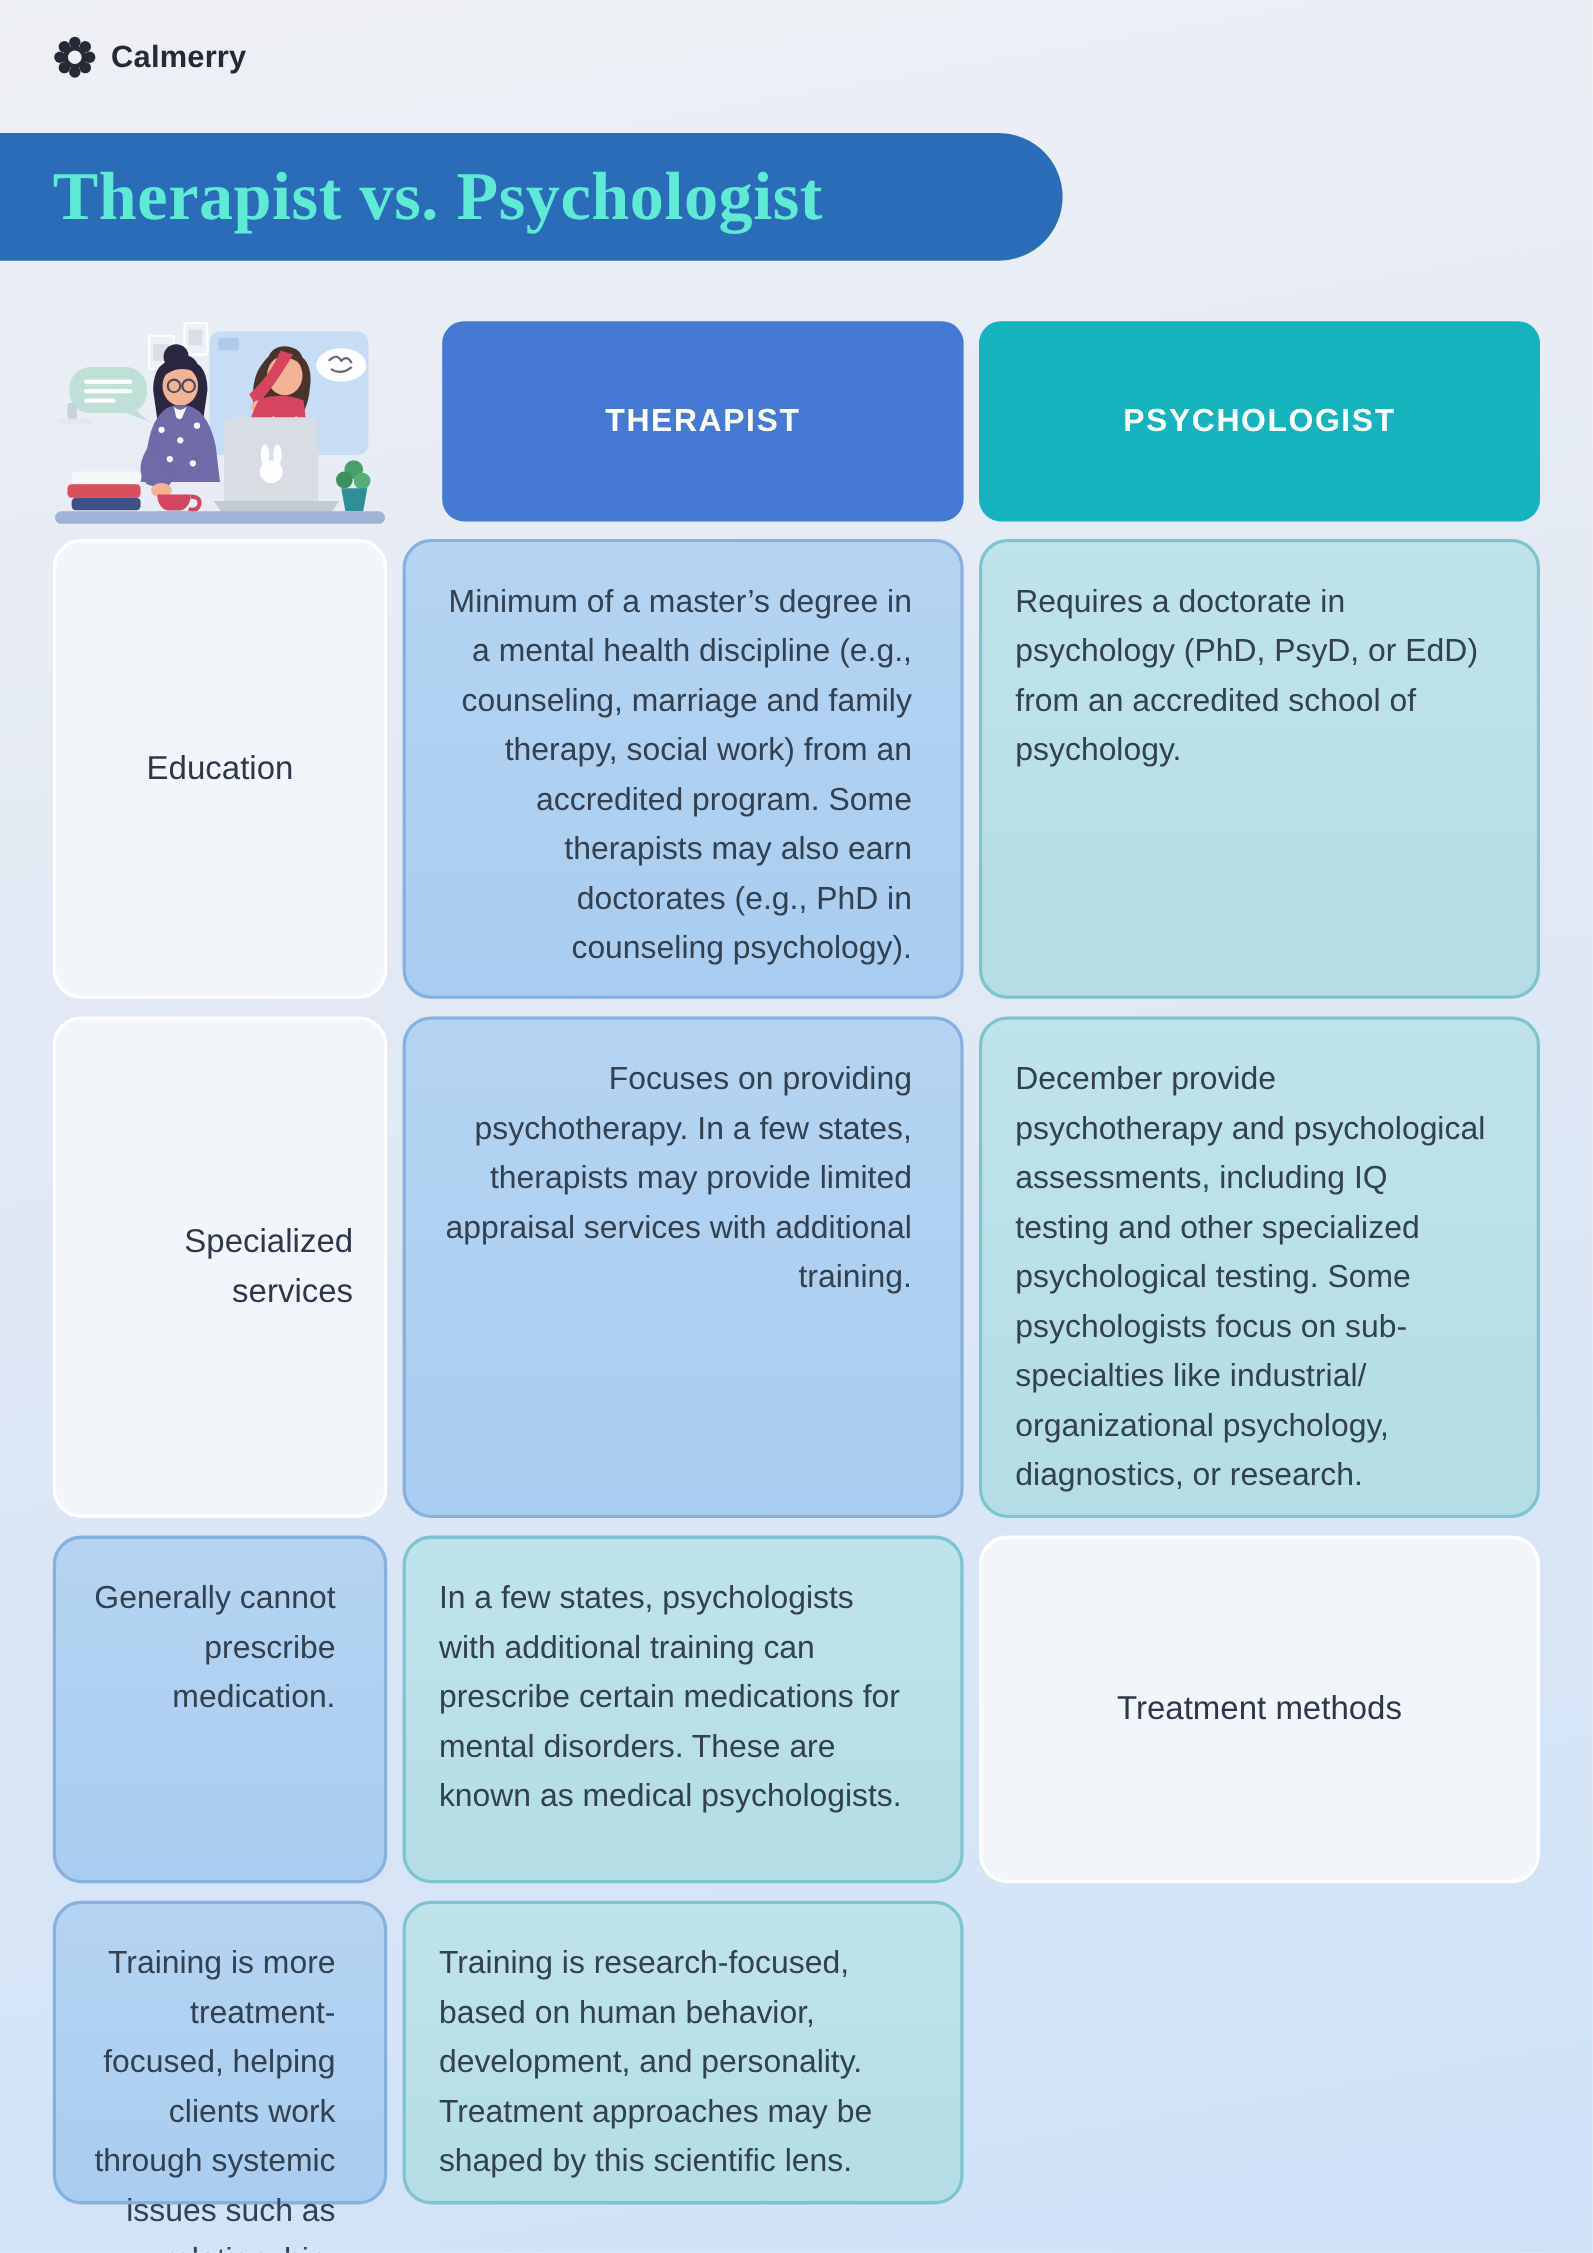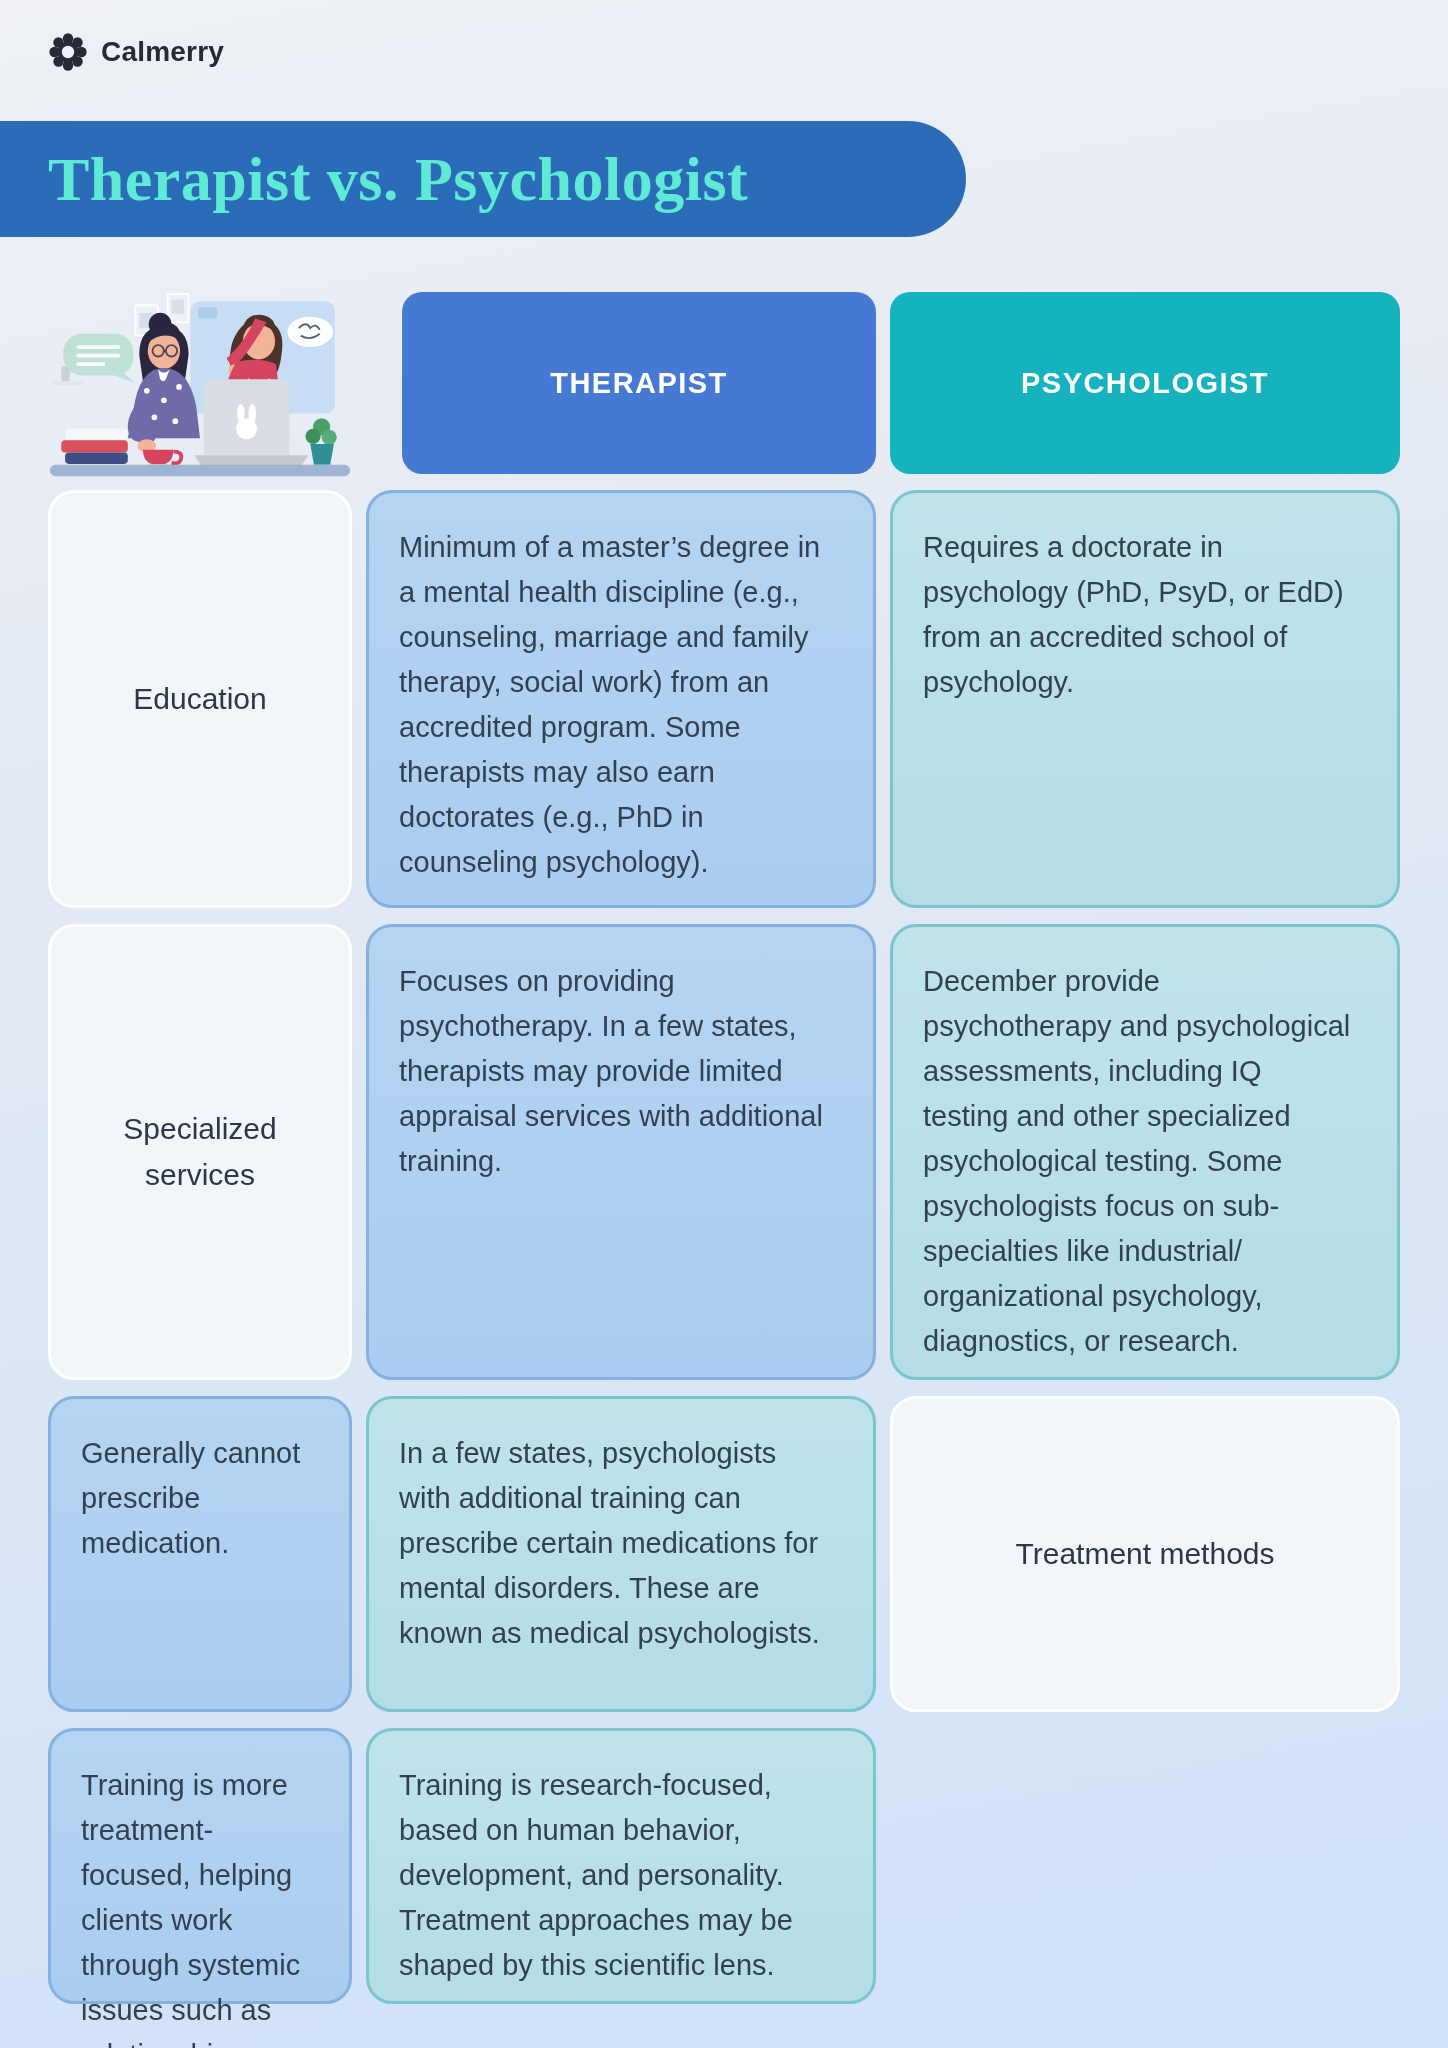--- a/index.html
+++ b/index.html
@@ -62,32 +62,33 @@
     border-radius:20px;
     display:flex;align-items:center;justify-content:center;
     color:#ffffff;font-size:29px;font-weight:700;letter-spacing:0.05em;
   }
   .col-header.therapist{background:var(--th-header);margin-left:36px;}
   .col-header.psychologist{background:var(--ps-header);}
   .row-label{
     background:var(--label-bg);
     border:3px solid var(--label-border);
     border-radius:26px;
-    display:flex;align-items:center;justify-content:center;text-align:center;
+    display:flex;align-items:center;justify-content:center;text-align:right;
     font-size:30px;font-weight:500;color:#2c3849;
     padding:0 28px;line-height:1.55;
   }
   .cell{
     border-radius:26px;
     padding:32px 44px 32px 30px;
     font-size:29px;line-height:1.55;color:var(--body-text);
   }
   .cell.th{
     background:linear-gradient(180deg,var(--th-bg) 0%,#a9cdf0 100%);
     border:3px solid var(--th-border);
+    text-align:right;
   }
   .cell.ps{
     background:linear-gradient(180deg,var(--ps-bg) 0%,#b4dde6 100%);
     border:3px solid var(--ps-border);
   }
 </style>
 </head>
 <body>
 
 <div class="page">

